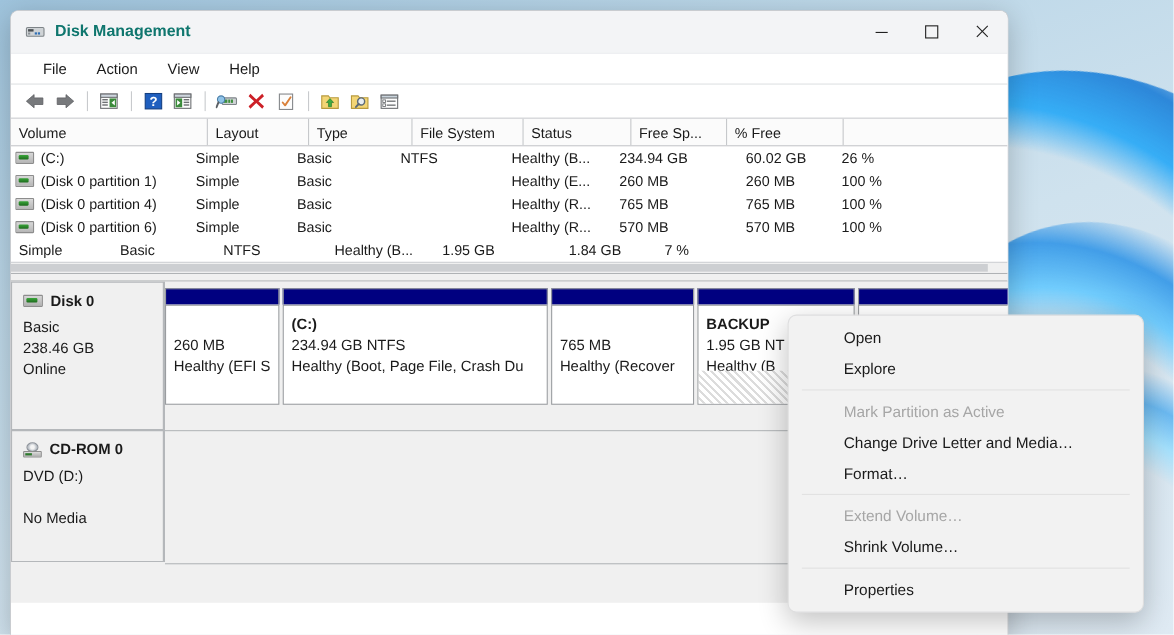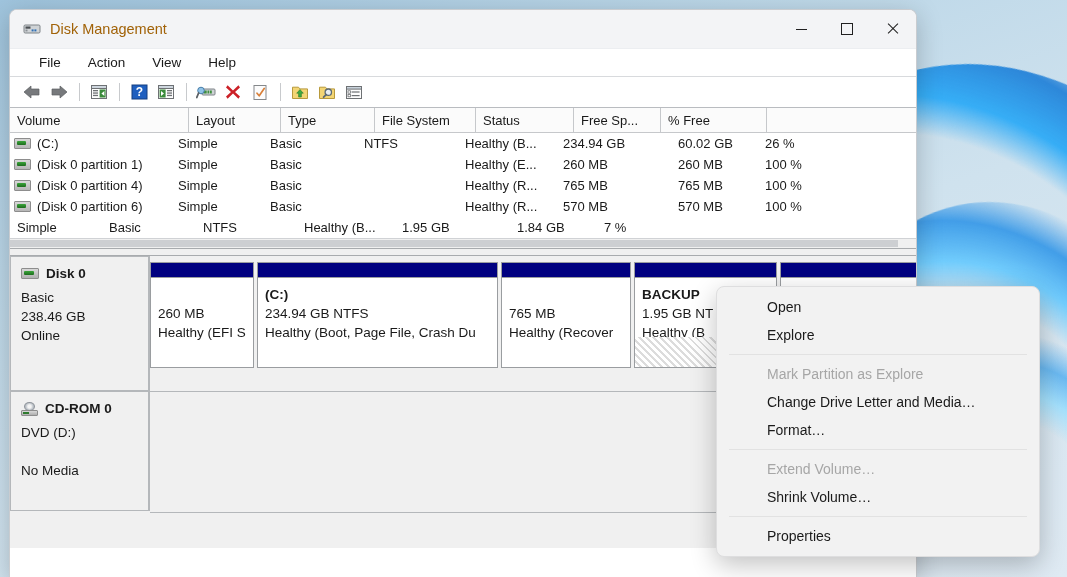--- a/index.html
+++ b/index.html
@@ -27,21 +27,21 @@
 
   
   #window{position:absolute;left:9px;top:9px;width:906px;height:568px;
     background:#ffffff;border:1px solid #c9ccd0;border-bottom:none;
     border-radius:8px 8px 0 0;overflow:hidden;
     box-shadow:0 6px 26px rgba(0,0,0,.22);}
   
   #titlebar{height:38px;background:#f3f4f6;display:flex;align-items:center;
     border-bottom:1px solid #eceef1;}
   #app-icon{width:18px;height:18px;margin-left:13px;margin-right:9px;position:relative;flex:0 0 auto;}
-  #app-title{font-size:14.5px;color:#a16207;}
+  #app-title{font-size:14.5px;color:#0f766e;font-weight:bold;}
   .caption-btns{margin-left:auto;display:flex;height:38px;}
   .capbtn{width:46px;height:38px;display:flex;align-items:center;justify-content:center;}
   .cap-min{width:11px;height:1px;background:#202020;}
   .cap-max{width:10px;height:10px;border:1px solid #202020;}
   .cap-x{position:relative;width:12px;height:12px;}
   .cap-x:before,.cap-x:after{content:"";position:absolute;left:-1px;top:5px;width:14px;height:1px;background:#202020;}
   .cap-x:before{transform:rotate(45deg);} .cap-x:after{transform:rotate(-45deg);}
 
   
   #menubar{height:27px;background:#ffffff;display:flex;align-items:center;
@@ -417,21 +417,21 @@
       <div class="unalloc-pane" style="width:765px;height:120px"></div>
     </div>
 
   </div>
 </div>
 
 <div id="ctxmenu">
     <div class="mi">Open</div>
     <div class="mi">Explore</div>
     <div class="msep"></div>
-    <div class="mi disabled">Mark Partition as Explore</div>
+    <div class="mi disabled">Mark Partition as Active</div>
     <div class="mi">Change Drive Letter and Media…</div>
     <div class="mi">Format…</div>
     <div class="msep"></div>
     <div class="mi disabled">Extend Volume…</div>
     <div class="mi">Shrink Volume…</div>
     <div class="msep"></div>
     <div class="mi">Properties</div>
   </div>
 
 </body></html>

